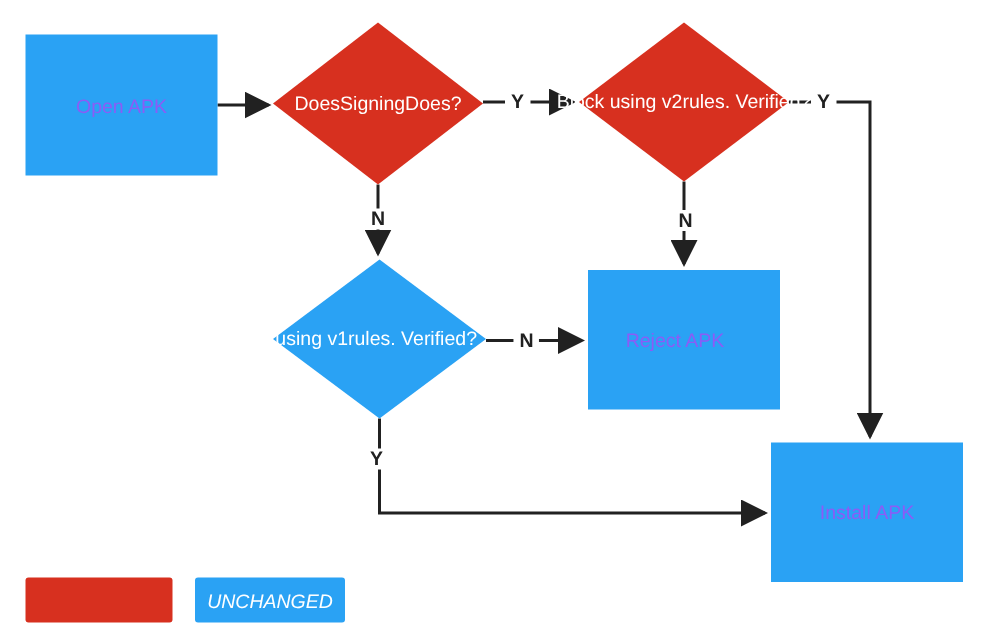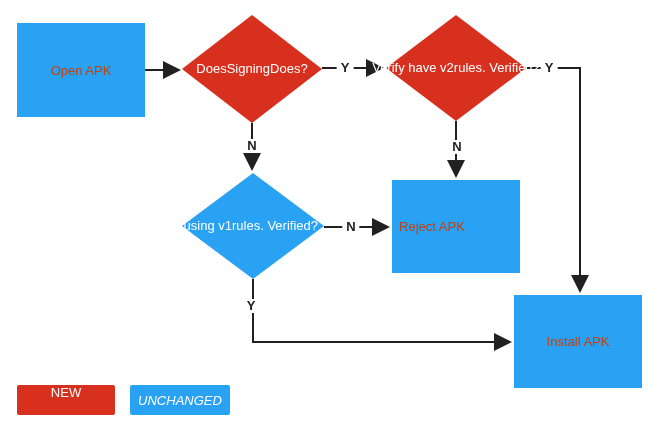--- a/index.html
+++ b/index.html
@@ -11,21 +11,21 @@
     font-family: "Liberation Sans", sans-serif;
     overflow: hidden;
   }
   .canvas svg { position: absolute; left: 0; top: 0; }
   .overlay { position: absolute; left: 0; top: 0; width: 657px; height: 427px; pointer-events: none; }
   .node-label {
     position: absolute;
     display: flex;
     align-items: center;
     justify-content: center;
-    color: #c2410c;
+    color: #8b5cf6;
     font-size: 13px;
     text-align: center;
   }
   .diamond-label {
     position: absolute;
     display: flex;
     flex-direction: row;
     align-items: center;
     justify-content: center;
     color: #ffffff;
@@ -89,37 +89,37 @@
 
     <div class="node-label" style="left:17px; top:23px; width:128px; height:94px;">Open APK</div>
 
     <div class="diamond-label" style="left:187px; top:27px; width:130px; height:84px;">
       <div>Does</div>
       <div>Signing</div>
       <div>Does?</div>
     </div>
 
     <div class="diamond-label" style="left:391px; top:36px; width:130px; height:64px;">
-      <div>Verify have v2</div>
+      <div>Block using v2</div>
       <div>rules. Verified?</div>
     </div>
 
     <div class="diamond-label" style="left:188px; top:194px; width:130px; height:64px;justify-content:flex-end;">
       <div>Verify using v1</div>
       <div>rules. Verified?</div>
     </div>
 
-    <div class="node-label" style="left:368px; top:180px; width:128px; height:93px;">Reject APK</div>
+    <div class="node-label" style="left:386px; top:180px; width:128px; height:93px;">Reject APK</div>
 
     <div class="node-label" style="left:514px; top:295px; width:128px; height:93px;border-radius:21px;">Install APK</div>
 
     <div class="edge-label" style="left:345px; top:68px;">Y</div>
     <div class="edge-label" style="left:252px; top:146px;">N</div>
     <div class="edge-label" style="left:549px; top:68px;">Y</div>
     <div class="edge-label" style="left:457px; top:147px;">N</div>
     <div class="edge-label" style="left:351px; top:227px;">N</div>
     <div class="edge-label" style="left:251px; top:306px;">Y</div>
 
-    <div class="legend-label" style="left:17px; top:377px; width:98px; height:30px;">NEW</div>
+    <div class="legend-label" style="left:17px; top:364px; width:98px; height:30px;">NEW</div>
     <div class="legend-label" style="left:130px; top:385px; width:100px; height:30px;font-style:italic;">UNCHANGED</div>
   </div>
 
 </div>
 
 </body></html>

